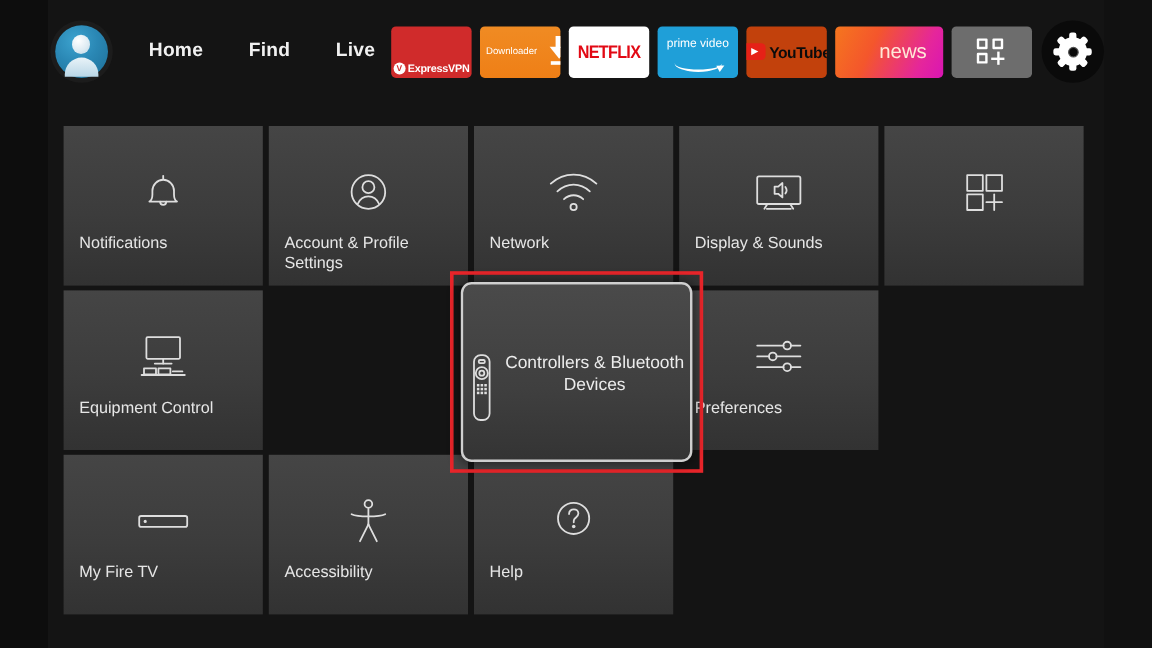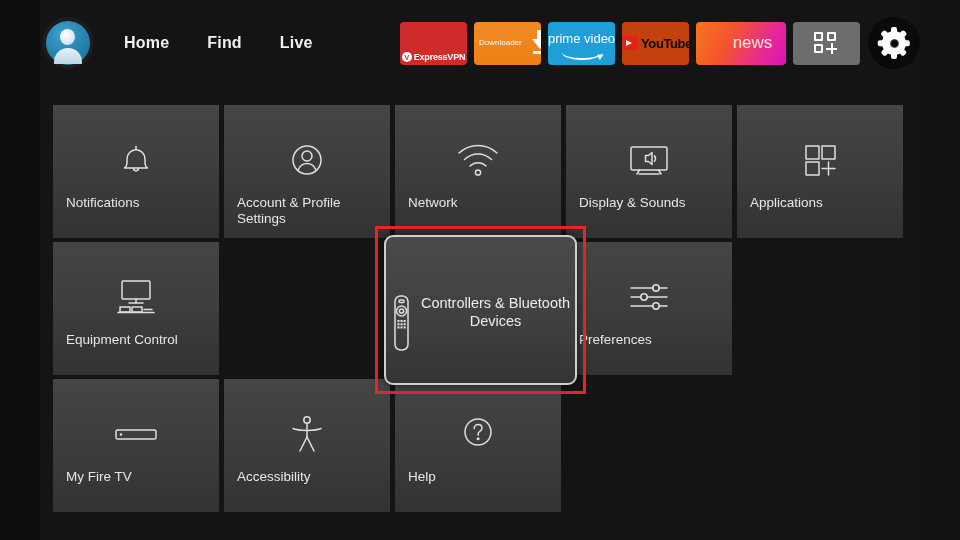--- a/index.html
+++ b/index.html
@@ -133,21 +133,21 @@
     position: absolute; left: 1px; top: 21px; width: 15px; height: 3.5px; background: #fff;
   }
   .app-netflix { background: #fff; }
   .app-netflix .lbl {
     color: #e20914; font-size: 13.5px; font-weight: bold;
     letter-spacing: -.6px; font-family: "Liberation Sans", sans-serif;
     transform: scaleY(1.12);
   }
   .app-prime { background: #1f9fd8; display: block; }
   .app-prime .lbl {
-    color: #fff; font-size: 13px; position: absolute;
+    color: #fff; font-size: 10px; position: absolute;
     left: 50%; transform: translateX(-50%); top: 9px; white-space: nowrap;
   }
   .app-prime .smile {
     position: absolute; left: 14px; top: 23px;
     width: 40px; height: 13px;
     border-bottom: 2.4px solid #fff;
     border-radius: 0 0 50% 50%;
   }
   .app-prime .smile::after {
     content: "";
@@ -314,20 +314,23 @@
 
       <div class="app app-downloader">
         <div class="lbl">Downloader</div>
         <div class="arrow-dl">
           <div class="stem"></div>
             <div class="head"></div>
             <div class="base"></div>
         </div>
       </div>
 
+      <div class="app app-netflix">
+        <div class="lbl">NETFLIX</div>
+      </div>
 
       <div class="app app-prime">
         <div class="lbl">prime video</div>
         <div class="smile"></div>
       </div>
 
       <div class="app app-youtube">
         <div class="lbl">
           <span class="yt-play"></span>
           <span>YouTube</span>
@@ -417,21 +420,20 @@
       <div class="tile">
         <div class="icon">
           <svg class="ico" width="44" height="44" viewBox="0 0 44 44">
             <rect x="8" y="8" width="13" height="13"></rect>
             <rect x="24" y="8" width="13" height="13"></rect>
             <rect x="8" y="24" width="13" height="13"></rect>
             <path d="M30.5 24 L30.5 37"></path>
               <path d="M24 30.5 L37 30.5"></path>
           </svg>
         </div>
-        <div class="label">Applications</div>
       </div>
 
     </div>
 
     <div class="row">
 
       <div class="tile">
         <div class="icon">
           <svg class="ico" width="52" height="42" viewBox="0 0 52 42">
             <rect x="12" y="5" width="28" height="18" rx="1"></rect>

